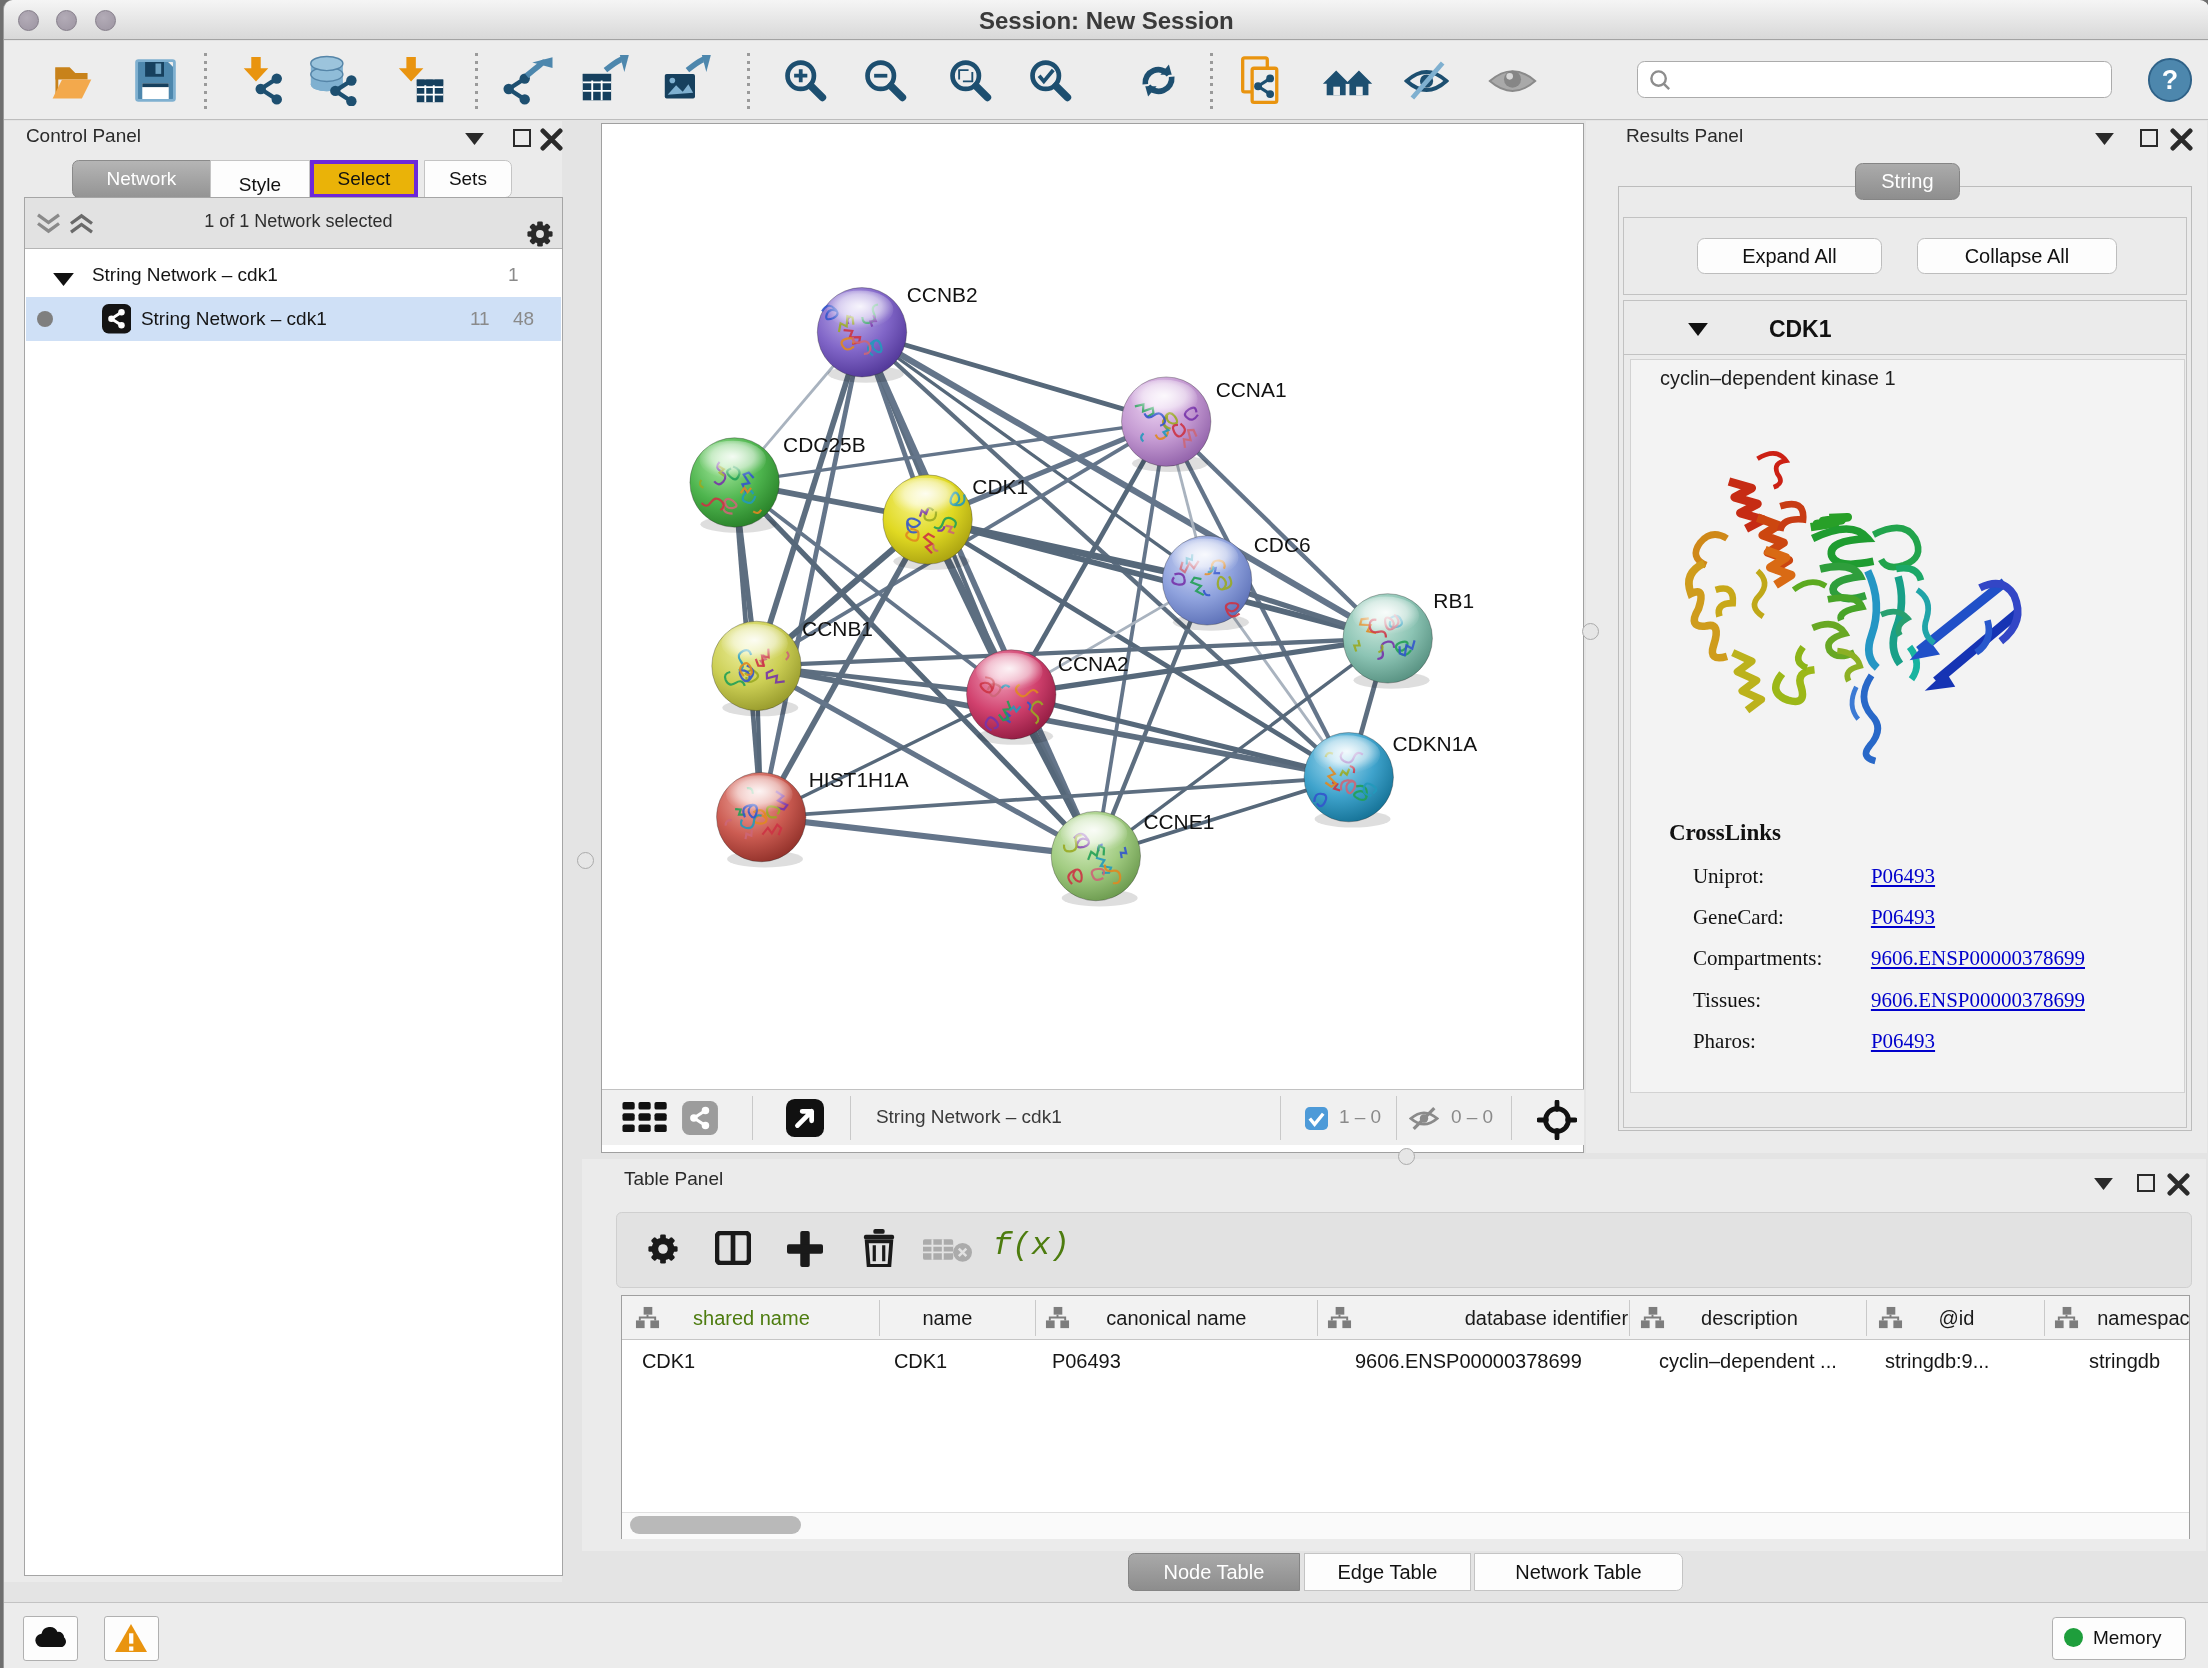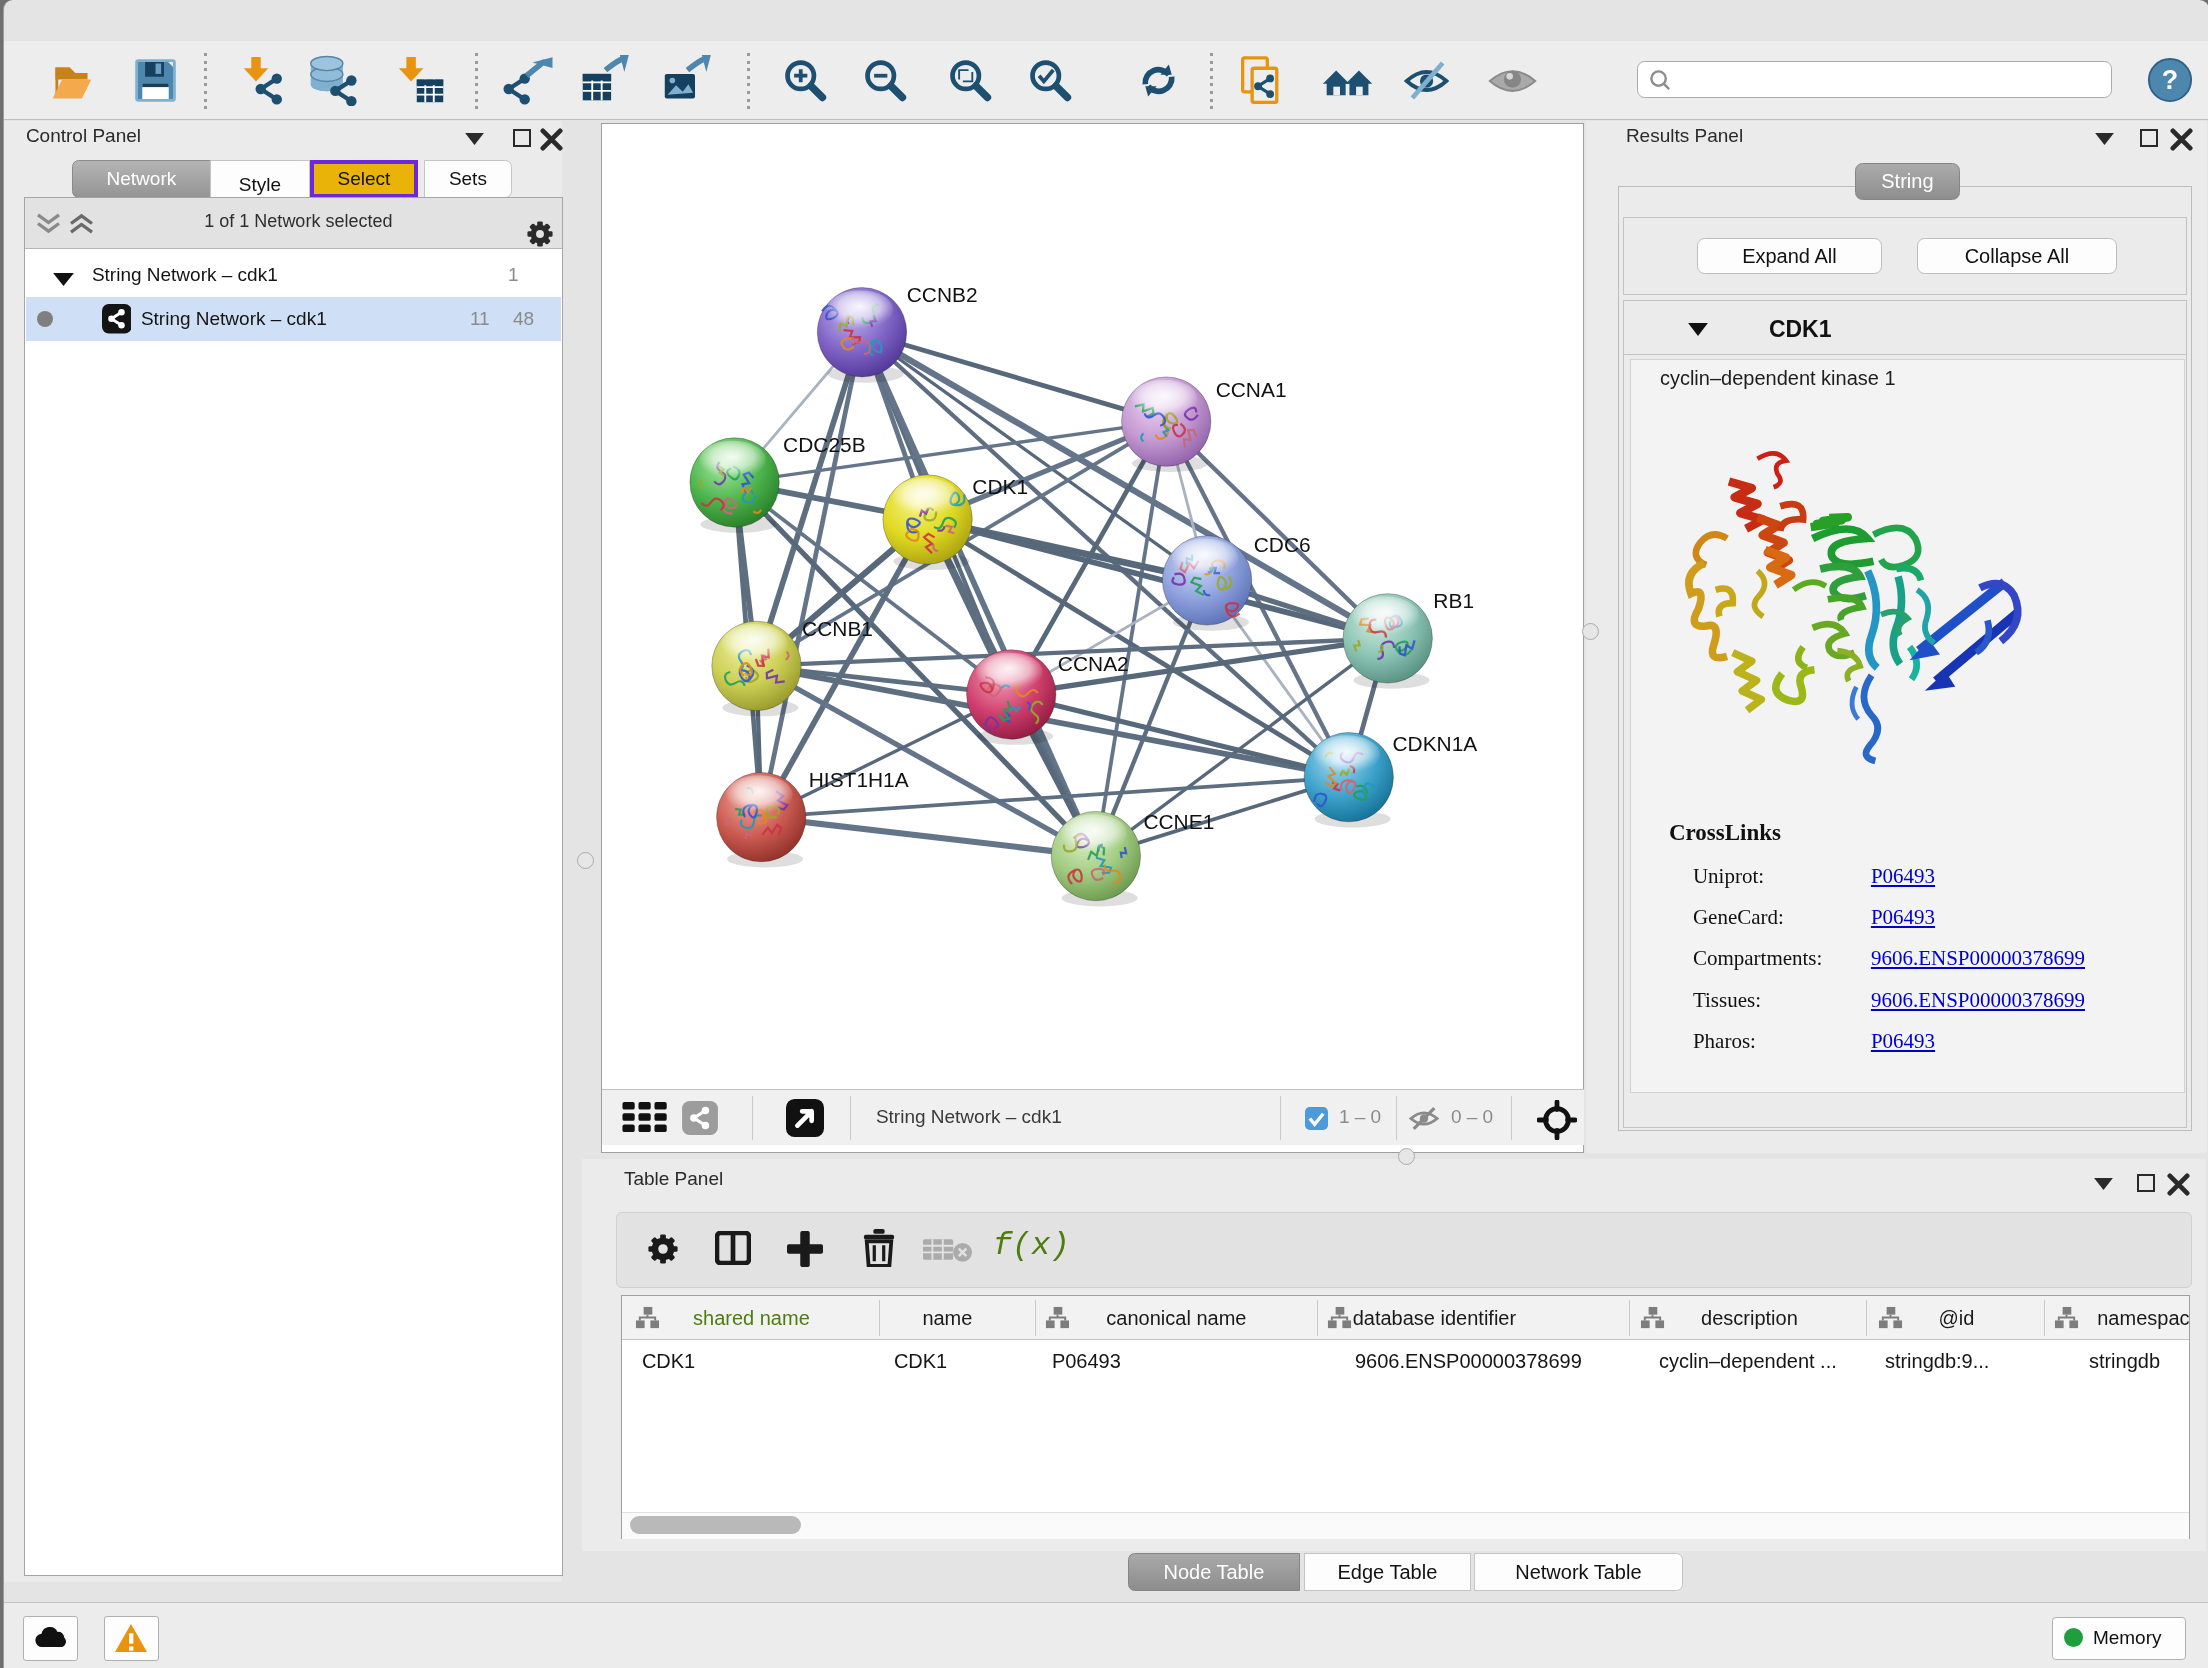--- a/index.html
+++ b/index.html
@@ -1,13 +1,19 @@
 <!DOCTYPE html>
 <html style="font-size:15px"><head><meta charset="utf-8"><style>*{margin:0;padding:0;box-sizing:border-box}body{width:2208px;height:1668px;background:#6f6f6f;font-family:"Liberation Sans",sans-serif;position:relative;overflow:hidden}.abs{position:absolute}.ptitle{font-size:19px;color:#2a2a2a}</style></head><body>
 <div class="abs" style="left:2.9px;top:0;width:2206px;height:1668px;background:#e4e4e4;border-radius:9.5px 9.5px 0 0;overflow:hidden;border-left:1px solid #9a9a9a">
+    <div class="abs" style="left:0;top:0;right:0;height:40px;background:linear-gradient(#f5f5f5,#d8d8d8);border-bottom:1px solid #a3a3a3;border-radius:9.5px 9.5px 0 0">
+      <div class="abs" style="left:14.3px;top:9.5px;width:21px;height:21px;border-radius:50%;background:radial-gradient(circle at 40% 35%,#b3acb7,#9c94a1);border:1.4px solid #837c88"></div>
+      <div class="abs" style="left:52px;top:9.5px;width:21px;height:21px;border-radius:50%;background:radial-gradient(circle at 40% 35%,#b3acb7,#9c94a1);border:1.4px solid #837c88"></div>
+      <div class="abs" style="left:91px;top:9.5px;width:21px;height:21px;border-radius:50%;background:radial-gradient(circle at 40% 35%,#b3acb7,#9c94a1);border:1.4px solid #837c88"></div>
+      <div class="abs" style="left:0;right:0;top:6.7px;text-align:center;font-size:24px;font-weight:600;color:#3a3a3a">Session: New Session</div>
+    </div>
     <div class="abs" style="left:0;top:41px;right:0;height:79px;background:#ededed;border-bottom:1px solid #bdbdbd"></div>
     <svg style="position:absolute;left:42px;top:55px" width="51" height="51" viewBox="0 0 54 54">
       <path d="M10,13 L25,13 L31,19 L44,19 L44,26 L10,26 Z" fill="#c8821a"></path>
       <path d="M10,13 L10,45 L13,45 L13,16 Z" fill="#c8821a"></path>
       <path d="M7,46 L17,26 L48,26 L38,46 Z" fill="#f3a94c"></path>
     </svg>
     <svg style="position:absolute;left:126px;top:55px" width="51" height="51" viewBox="0 0 54 54">
       <rect x="7" y="6" width="40" height="42" rx="2" fill="#4d87ad"></rect>
       <polygon points="47,6 47,14 39,6" fill="#ededed"></polygon>
       <rect x="16" y="6" width="20" height="17" fill="#16405e"></rect>
@@ -785,21 +791,21 @@
       <rect x="16" y="15" width="9" height="8" fill="#7d7d7d"></rect>
       <path d="M13,9 v3 M5,15 v-3 h16 v3" fill="none" stroke="#7d7d7d" stroke-width="2"></path>
     </svg>
     <div class="abs" style="left:1030px;top:1307px;width:285px;text-align:center;font-size:20px;color:#1a1a1a">canonical name</div>
     <svg style="position:absolute;left:1323px;top:1306px" width="25" height="25" viewBox="0 0 26 26">
       <rect x="9" y="1" width="9" height="8" fill="#7d7d7d"></rect>
       <rect x="1" y="15" width="9" height="8" fill="#7d7d7d"></rect>
       <rect x="16" y="15" width="9" height="8" fill="#7d7d7d"></rect>
       <path d="M13,9 v3 M5,15 v-3 h16 v3" fill="none" stroke="#7d7d7d" stroke-width="2"></path>
     </svg>
-    <div class="abs" style="left:1288px;top:1307px;width:285px;text-align:center;font-size:20px;color:#1a1a1a">database identifier</div>
+    <div class="abs" style="left:1400px;top:1307px;width:285px;text-align:center;font-size:20px;color:#1a1a1a">database identifier</div>
     <svg style="position:absolute;left:1636px;top:1306px" width="25" height="25" viewBox="0 0 26 26">
       <rect x="9" y="1" width="9" height="8" fill="#7d7d7d"></rect>
       <rect x="1" y="15" width="9" height="8" fill="#7d7d7d"></rect>
       <rect x="16" y="15" width="9" height="8" fill="#7d7d7d"></rect>
       <path d="M13,9 v3 M5,15 v-3 h16 v3" fill="none" stroke="#7d7d7d" stroke-width="2"></path>
     </svg>
     <div class="abs" style="left:1603px;top:1307px;width:285px;text-align:center;font-size:20px;color:#1a1a1a">description</div>
     <svg style="position:absolute;left:1874px;top:1306px" width="25" height="25" viewBox="0 0 26 26">
       <rect x="9" y="1" width="9" height="8" fill="#7d7d7d"></rect>
       <rect x="1" y="15" width="9" height="8" fill="#7d7d7d"></rect>

